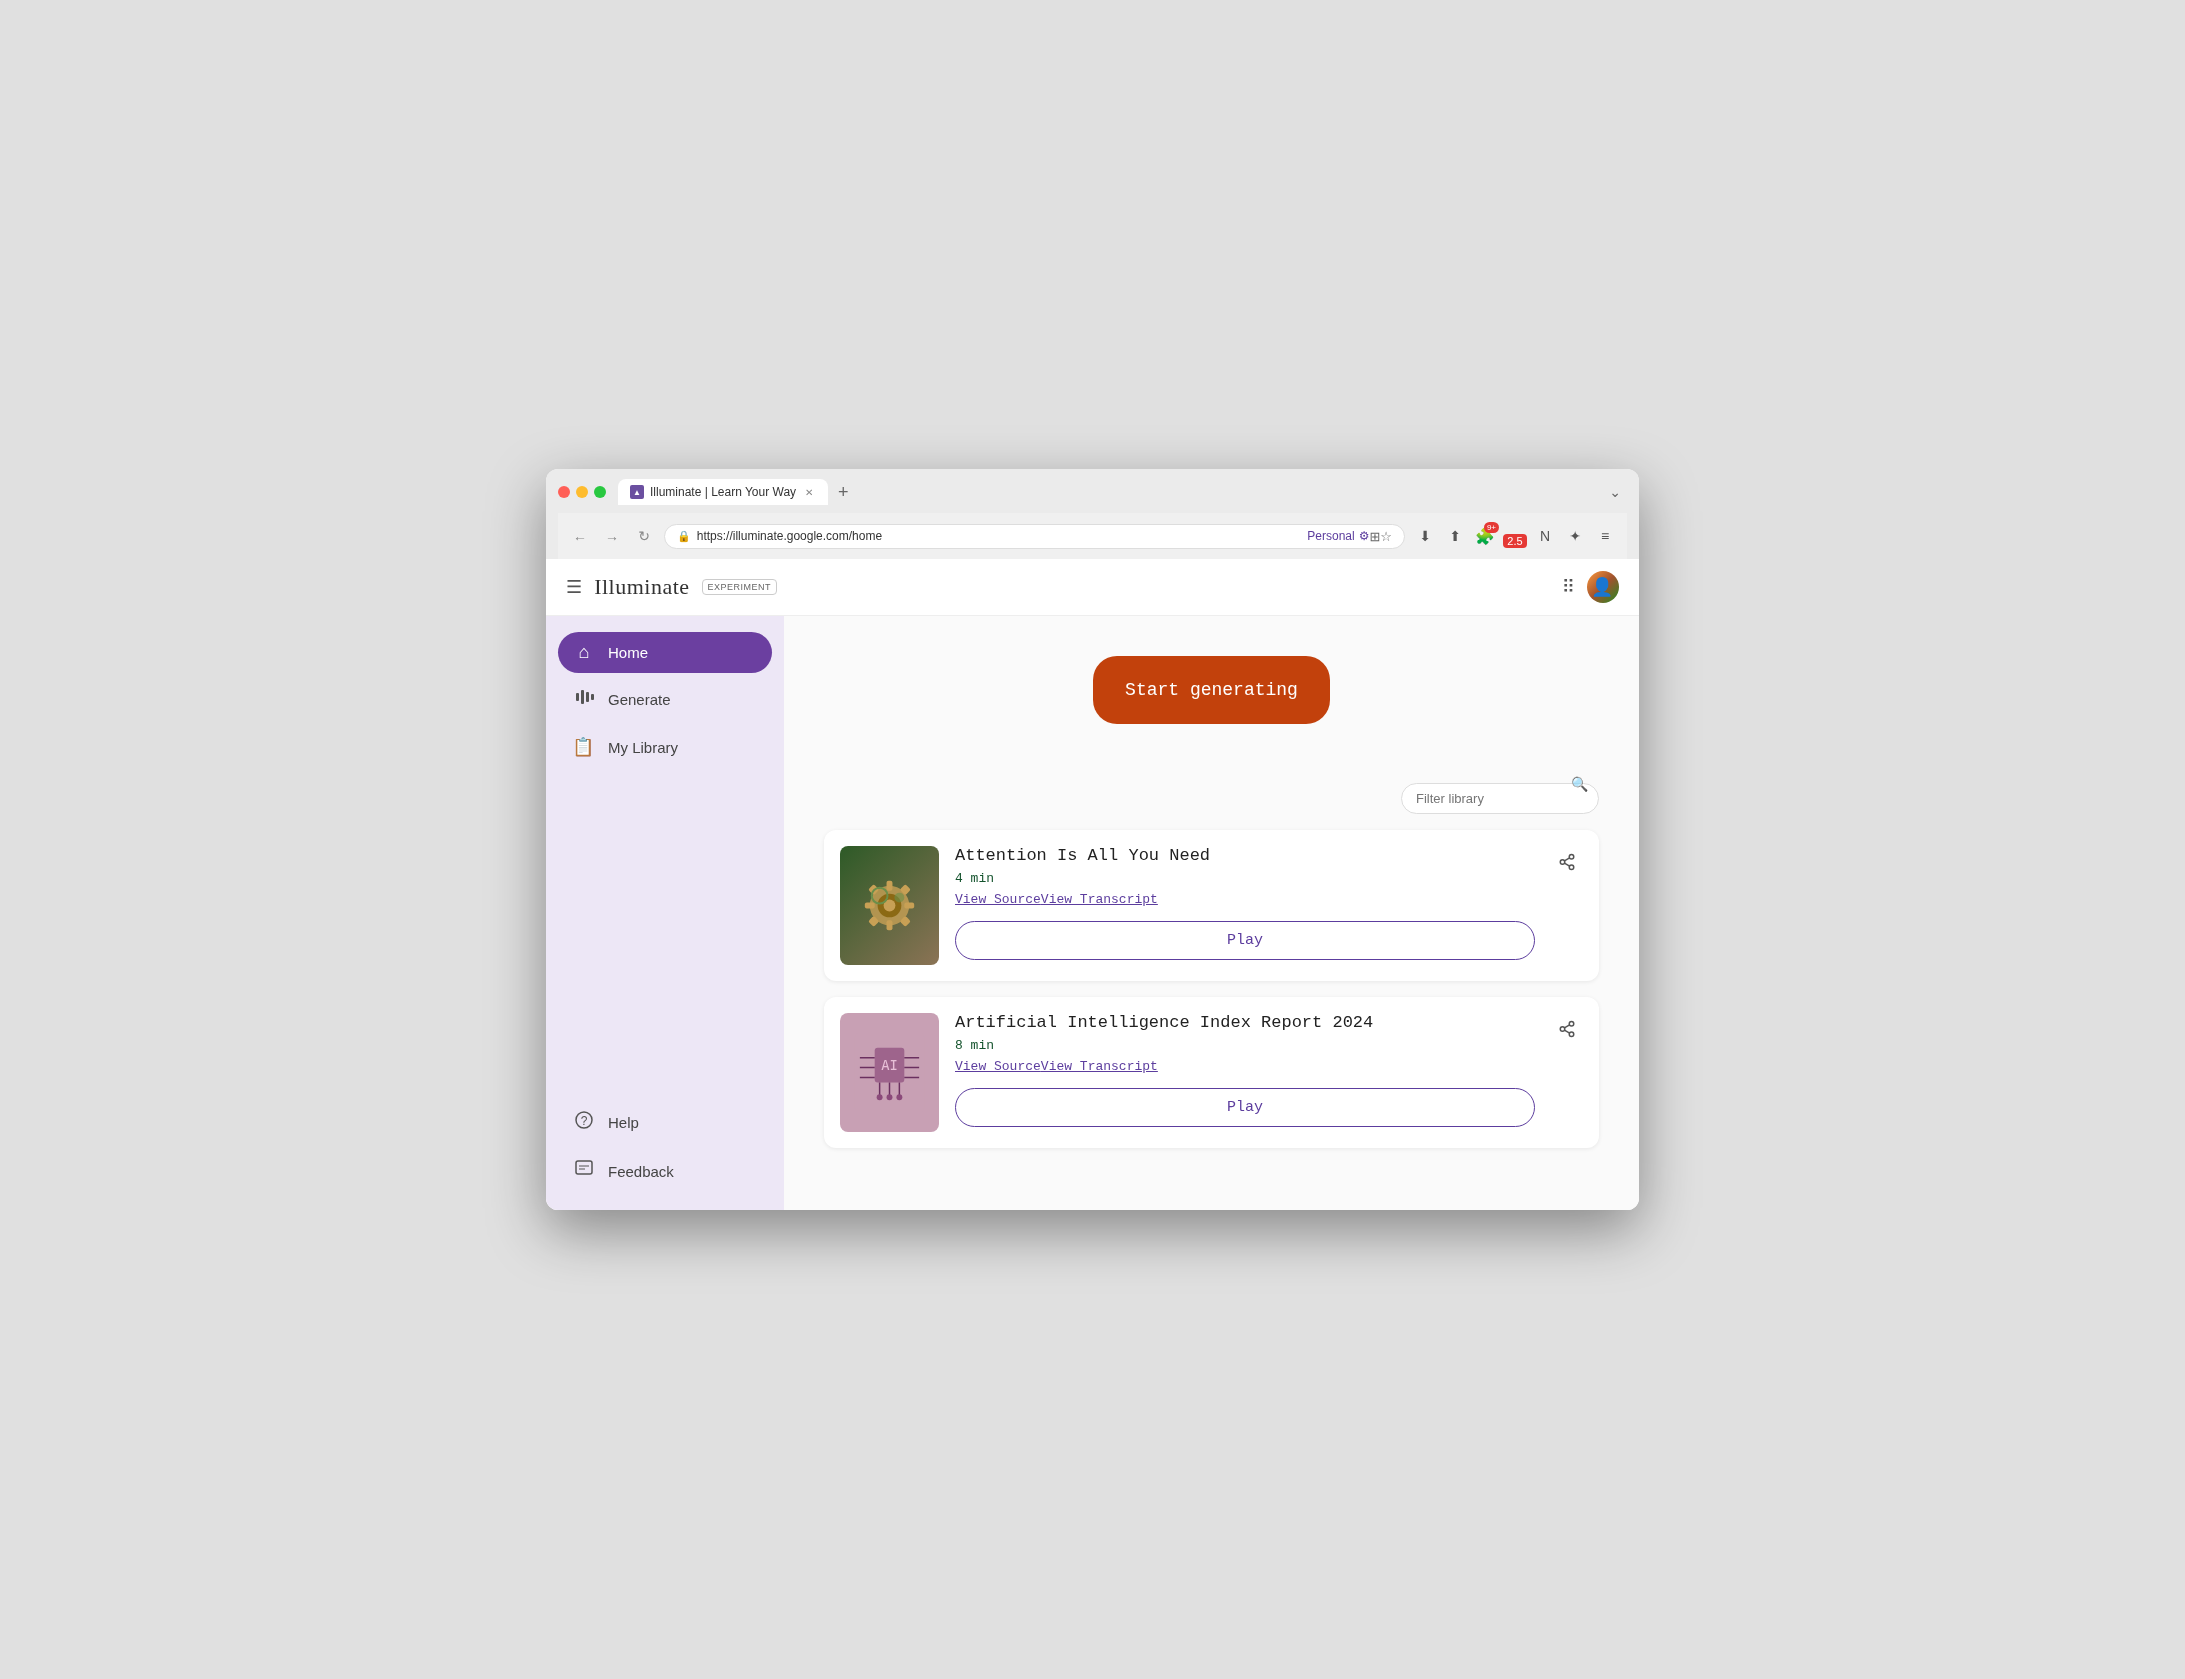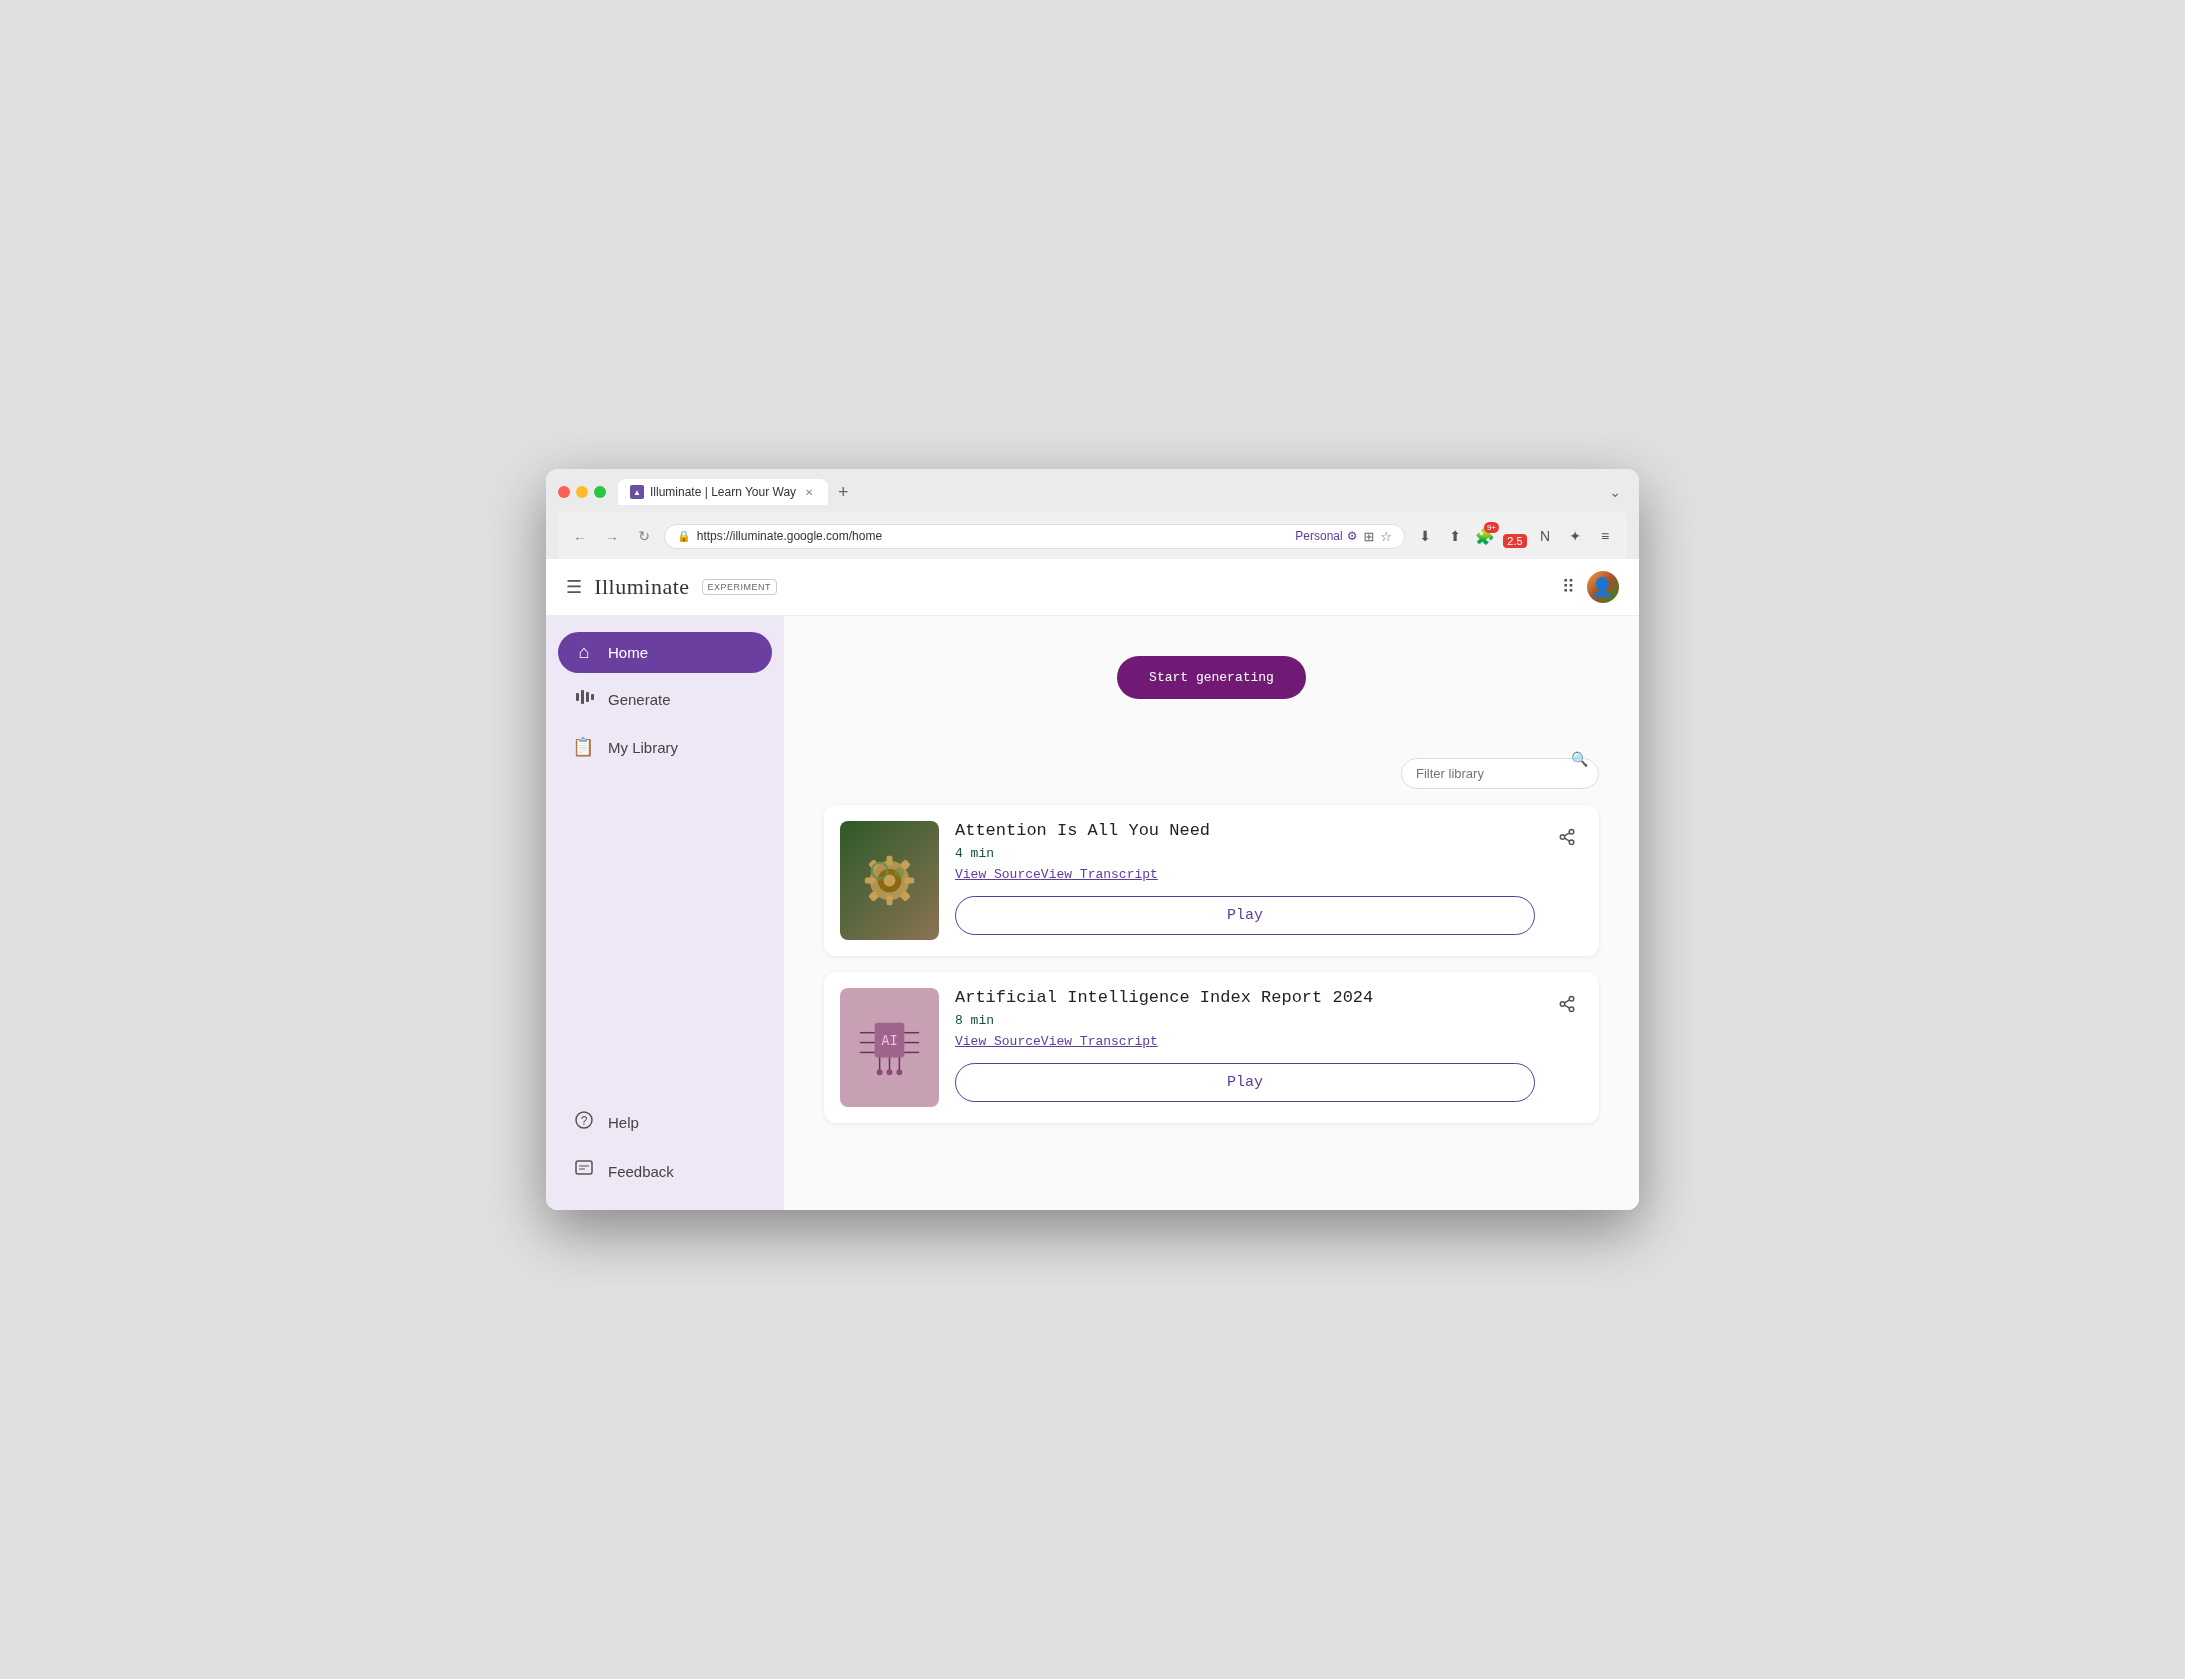--- a/index.html
+++ b/index.html
@@ -130,21 +130,20 @@
     }
 
     .address-url {
       flex: 1;
       font-size: 12px;
       color: #333;
     }
 
     .address-actions {
       display: flex;
-      gap: 6px;
       color: #666;
       font-size: 13px;
     }
 
     .toolbar-right {
       display: flex;
       align-items: center;
       gap: 6px;
     }
 
@@ -312,26 +311,26 @@
     .hero-title {
       font-size: 32px;
       color: #3a2060;
       font-family: 'Courier New', monospace;
       font-weight: bold;
       line-height: 1.3;
       margin-bottom: 24px;
     }
 
     .start-btn {
-      background: #701a75;
+      background: #c2410c;
       color: white;
       border: none;
       border-radius: 24px;
-      padding: 14px 32px;
-      font-size: 13px;
+      padding: 24px 32px;
+      font-size: 18px;
       font-family: 'Courier New', monospace;
       cursor: pointer;
       display: inline-block;
     }
 
     .filter-section {
       display: flex;
       justify-content: flex-end;
       margin-bottom: 16px;
     }

